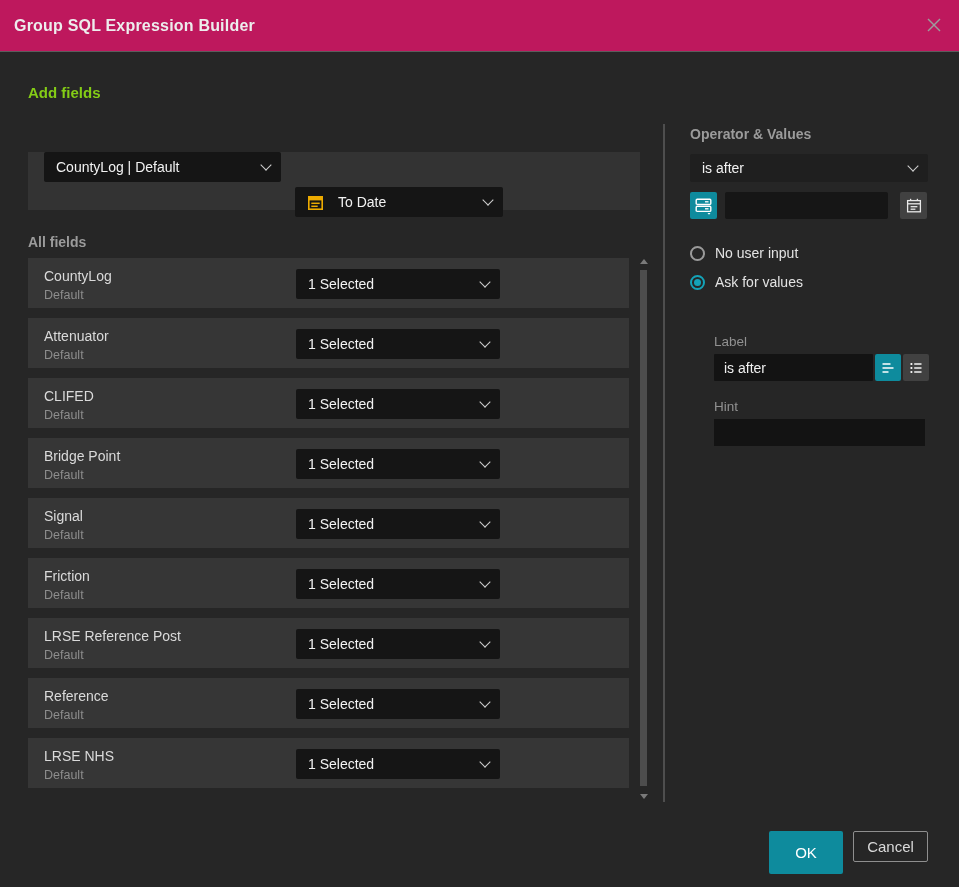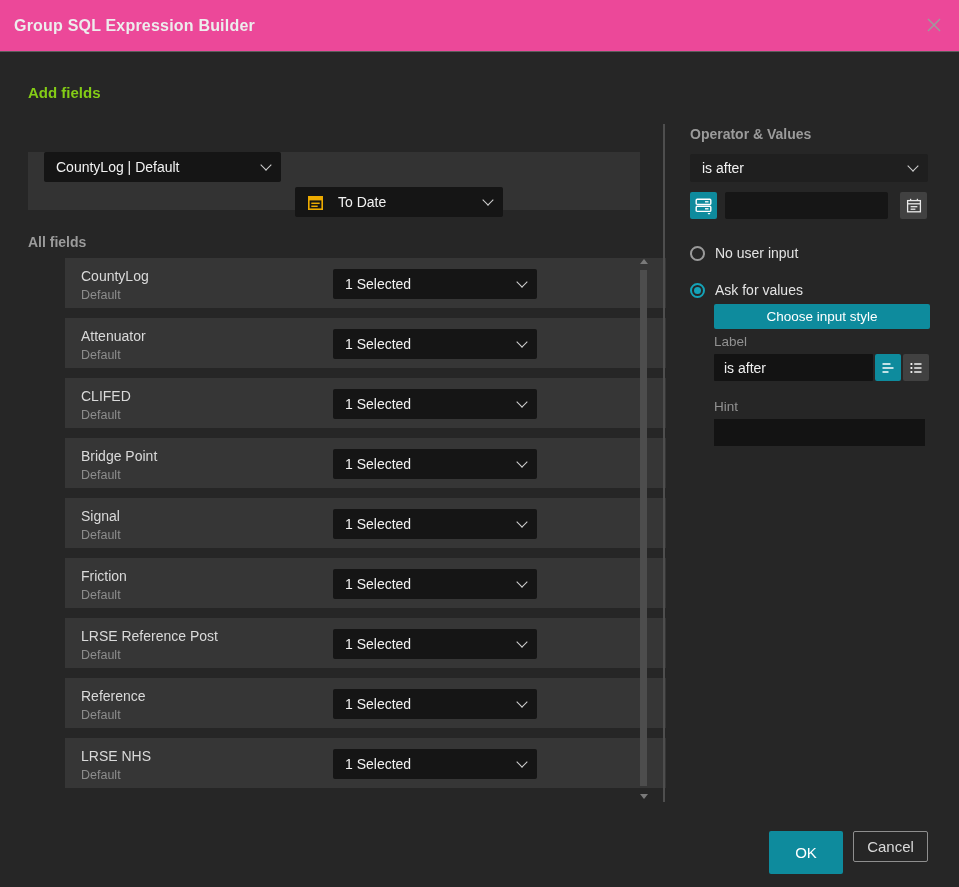--- a/index.html
+++ b/index.html
@@ -2,21 +2,21 @@
 <html><head>
 <meta charset="utf-8">
 <style>
   html,body{margin:0;padding:0;background:#161616;}
   .dialog{
     position:relative;width:959px;height:887px;background:#262626;
     font-family:"Liberation Sans", sans-serif;overflow:hidden;
     -webkit-font-smoothing:antialiased;
   }
   
-  .hdr{position:absolute;top:0;left:0;width:100%;height:52px;background:#ec4899;
+  .hdr{position:absolute;top:0;left:0;width:100%;height:52px;background:#be185d;
        border-bottom:1px solid #5c5c5c;box-sizing:border-box;}
   .hdr-title{position:absolute;left:14px;top:0;line-height:52px;font-size:16px;
        font-weight:700;color:#ededed;letter-spacing:.2px;}
   .close-btn{position:absolute;right:12px;top:13px;width:26px;height:26px;cursor:pointer;
        background:none;border:none;padding:0;}
   
   .h-add{position:absolute;left:28px;top:84px;font-size:15px;font-weight:700;color:#84cc16;}
   .lbl-sec{position:absolute;font-size:14px;font-weight:700;color:#9b9b9b;}
   .lbl-main{left:28px;top:127px;margin-top:48px;}
   .lbl-all{left:28px;top:234px;}
@@ -26,21 +26,21 @@
        display:flex;align-items:flex-start;padding-left:16px;box-sizing:border-box;gap:14px;}
   .sel{position:relative;height:30px;background:#151515;border-radius:2px;display:flex;
        align-items:center;padding:0 28px 0 12px;box-sizing:border-box;color:#f2f2f2;
        font-size:14px;cursor:pointer;}
   .sel .chev{position:absolute;right:11px;top:50%;margin-top:-6px;}
   .chev{width:7px;height:7px;border-right:1.5px solid #cfcfcf;border-bottom:1.5px solid #cfcfcf;
        transform:rotate(45deg);display:inline-block;}
   .sel-mainfield{width:237px;}
   .sel-datefield{width:208px;gap:14px;margin-top:35px;}
   
-  .rows{position:absolute;left:28px;top:258px;width:601px;margin-left:37px;}
+  .rows{position:absolute;left:28px;top:258px;width:601px;}
   .frow{position:relative;height:50px;background:#363636;margin-bottom:10px;}
   .frow .nm{position:absolute;left:16px;top:10px;font-size:14px;color:#dadada;}
   .frow .sb{position:absolute;left:16px;top:30px;font-size:12.5px;color:#8d8d8d;}
   .frow .sel{position:absolute;left:268px;top:11px;width:204px;}
   
   .sbar{position:absolute;left:638px;top:256px;width:13px;height:546px;}
   .sbar .up,.sbar .dn{position:absolute;left:2px;width:0;height:0;border-left:4px solid transparent;
        border-right:4px solid transparent;cursor:pointer;}
   .sbar .up{top:3px;border-bottom:5px solid #7a7a7a;}
   .sbar .dn{bottom:3px;border-top:5px solid #7a7a7a;}
@@ -53,21 +53,21 @@
   .icon-btn{position:absolute;top:0;width:27px;height:27px;border:none;padding:0;cursor:pointer;
        display:flex;align-items:center;justify-content:center;border-radius:2px;}
   .btn-teal{background:#0e8b9d;}
   .btn-gray{background:#414141;}
   .val-input{position:absolute;left:35px;top:0;width:163px;height:27px;background:#161616;
        border:none;border-radius:2px;color:#f0f0f0;font-size:14px;padding:0 8px;box-sizing:border-box;
        font-family:"Liberation Sans",sans-serif;}
   .val-cal{left:210px;}
   
   .radio-row{position:absolute;left:690px;height:16px;display:flex;align-items:center;gap:10px;cursor:pointer;}
-  .r1{top:245px;}.r2{top:274px;margin-top:8px;}
+  .r1{top:245px;}.r2{top:274px;}
   .rdot{width:11px;height:11px;border-radius:50%;border:2px solid #9a9a9a;background:transparent;
        display:inline-block;position:relative;flex:0 0 auto;}
   .rdot.on{border-color:#14a3b8;}
   .rdot.on::after{content:"";position:absolute;left:2px;top:2px;width:7px;height:7px;border-radius:50%;
        background:#14a3b8;}
   .radio-lbl{font-size:14px;color:#e3e3e3;}
   .choose-btn{position:absolute;left:714px;top:304px;width:216px;height:25px;background:#0e8b9d;
        border:none;border-radius:2px;color:#fff;font-size:13.5px;cursor:pointer;
        font-family:"Liberation Sans",sans-serif;}
   .lbl-small{position:absolute;font-size:13.5px;color:#919191;}
@@ -249,21 +249,20 @@
 
   <div class="radio-row r1">
     <span class="rdot"></span>
     <span class="radio-lbl">No user input</span>
   </div>
   <div class="radio-row r2">
     <span class="rdot on"></span>
     <span class="radio-lbl">Ask for values</span>
   </div>
 
-  <button class="choose-btn">Choose input style</button>
 
   <div class="lbl-small lbl-label">Label</div>
   <div class="label-row">
     <input class="label-input" type="text" value="is after" style="">
     <button class="icon-btn btn-teal style-btn1">
       <span style="display:flex;">
         <svg width="16" height="16" viewBox="0 0 16 16">
           <line x1="2.5" y1="4" x2="10.5" y2="4" stroke="#fff" stroke-width="1.5"></line>
           <line x1="2.5" y1="8" x2="13.5" y2="8" stroke="#fff" stroke-width="1.5"></line>
           <line x1="2.5" y1="12" x2="8.5" y2="12" stroke="#fff" stroke-width="1.5"></line>

